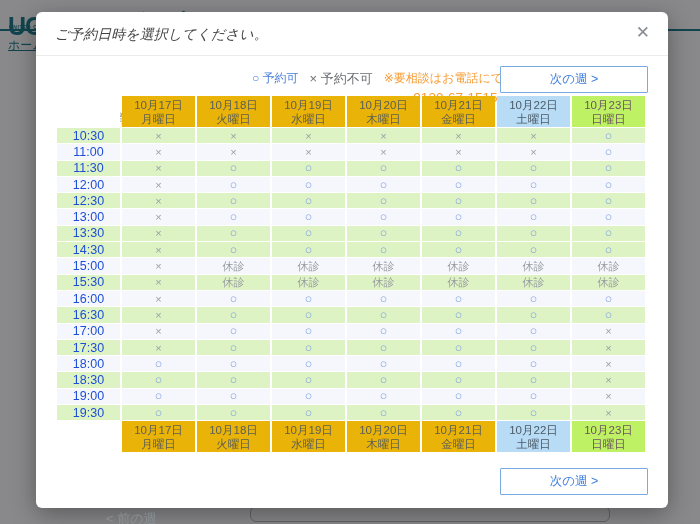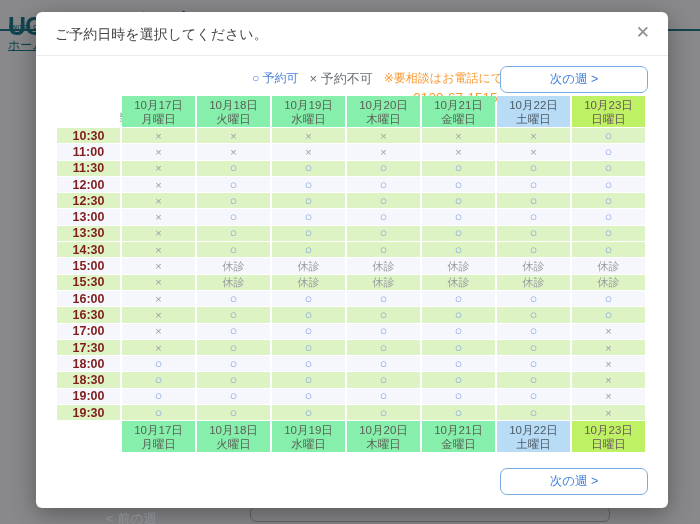--- a/index.html
+++ b/index.html
@@ -23,55 +23,55 @@
   .page-bottom-card { position:absolute; left:250px; top:506px; width:360px; height:16px;
     background:#fafafa; border:1px solid #b5b5b5; border-radius:6px; }
 
   
   .overlay { position:absolute; inset:0; background:rgba(20,20,24,0.5); }
 
   
   .modal { position:absolute; left:36px; top:12px; width:632px; height:496px;
     background:#fff; border-radius:6px; box-shadow:0 6px 24px rgba(0,0,0,.35); }
   .modal-header { position:absolute; top:0; left:0; right:0; height:44px;
-    border-bottom:1px solid #ececec; }
+    border-bottom:1px solid #ececec;font-style:italic; }
   .modal-title { position:absolute; left:19px; top:14px; font-size:14px; color:#444; }
   .modal-close { position:absolute; right:18px; top:11px; font-size:17px; color:#8a8f94;
     cursor:pointer; line-height:20px; }
 
   .prev-week { font-size:13px; color:#8a8f94; cursor:pointer;margin-top:36px; }
   .next-week-btn { position:absolute; width:148px; height:27px; background:#fff;
-    border:1px solid #7aabe0; border-radius:7px; color:#3d7edb; font-size:12.5px;
+    border:1px solid #7aabe0; border-radius:1px; color:#3d7edb; font-size:12.5px;
     cursor:pointer; font-family:inherit; }
 
   .controls-top { position:absolute; left:0; right:0; top:48px; height:40px; }
   .controls-top .prev-week { position:absolute; left:70px; top:14px; }
   .controls-top .next-week-btn { right:20px; top:6px; }
   .legend { position:absolute; left:216px; top:10px; display:flex; gap:11px;
     align-items:flex-start; }
   .lg-avail { font-size:12px; color:#4a7fdb; white-space:nowrap; }
   .lg-unavail { font-size:13px; color:#6b7075; white-space:nowrap; }
   .lg-note-block { display:flex; flex-direction:column; align-items:center; }
   .lg-note { font-size:12px; color:#f89b33; white-space:nowrap; }
   .lg-phone { font-size:13.5px; color:#f89b33; margin-top:3px; }
 
   
   .schedule { position:absolute; left:19px; top:83px; border-collapse:separate;
     border-spacing:2px 1px; table-layout:fixed; }
   .schedule td { text-align:center; vertical-align:middle; }
   td.corner { background:#fff; width:63px; }
   td.dh { width:73px; font-size:11.5px; color:#5a5f55; line-height:14px;
     padding:2px 0 1px 0; }
-  td.dh.weekday { background:#86efac; }
+  td.dh.weekday { background:#eab308; }
   td.dh.saturday { background:#b9dcf6; color:#4a5a66; }
   td.dh.sunday { background:#bef264; color:#6b5560; }
   tbody td { height:15.3px; font-size:11px; }
   tbody tr.green td { background:#def3c4; }
   tbody tr.plain td { background:#f6f7fc; }
-  td.time { font-size:12.5px; color:#7f1d1d;font-weight:bold; }
+  td.time { font-size:12.5px; color:#1d4ed8; }
   td.slot { cursor:default; }
   td.slot.clickable { cursor:pointer; }
   .sym-o { color:#7d9ee2; font-size:12.5px; }
   .sym-x { color:#9aa0a6; font-size:11px; }
   .sym-k { color:#979ca1; font-size:11px;margin-top:40px; }
 
   .controls-bottom { position:absolute; left:0; right:0; top:452px; height:34px; }
   .controls-bottom .prev-week { position:absolute; left:70px; top:10px; }
   .controls-bottom .next-week-btn { right:20px; top:4px; }
 </style>

